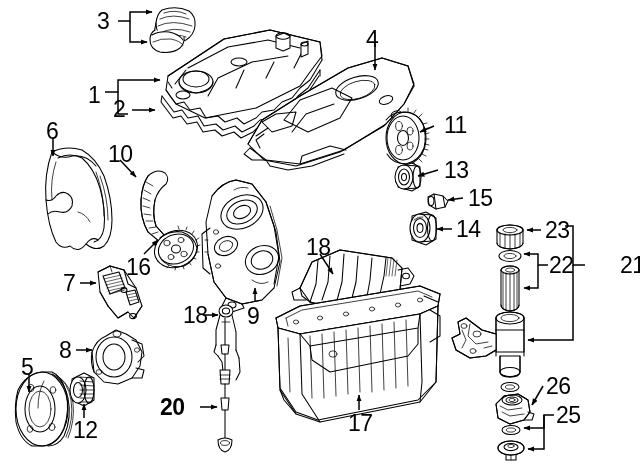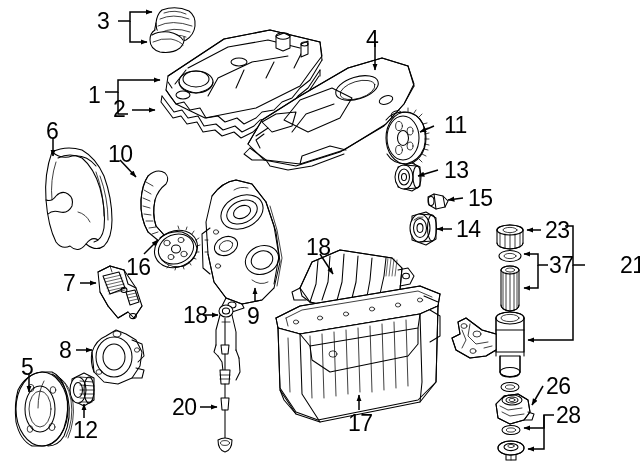--- a/index.html
+++ b/index.html
@@ -699,20 +699,20 @@
   <div class="callout-num" style="left:108px; top:143px;">10</div>
   <div class="callout-num" style="left:444px; top:114px;">11</div>
   <div class="callout-num" style="left:73px;  top:419px;text-align:center;">12</div>
   <div class="callout-num" style="left:444px; top:159px;">13</div>
   <div class="callout-num" style="left:456px; top:218px;">14</div>
   <div class="callout-num" style="left:468px; top:187px;">15</div>
   <div class="callout-num" style="left:126px; top:256px;">16</div>
   <div class="callout-num" style="left:348px; top:412px;">17</div>
   <div class="callout-num" style="left:306px; top:236px;">18</div>
   <div class="callout-num" style="left:183px; top:304px;">18</div>
-  <div class="callout-num" style="left:172px; top:396px;">20</div>
+  <div class="callout-num" style="left:160px; top:396px;font-weight:bold;">20</div>
   <div class="callout-num" style="left:620px; top:254px;">21</div>
-  <div class="callout-num" style="left:549px; top:254px;">37</div>
+  <div class="callout-num" style="left:549px; top:254px;">22</div>
   <div class="callout-num" style="left:545px; top:219px;">23</div>
   <div class="callout-num" style="left:546px; top:375px;">26</div>
-  <div class="callout-num" style="left:556px; top:404px;">28</div>
+  <div class="callout-num" style="left:556px; top:404px;">25</div>
 
 </div>
 
 </body></html>

